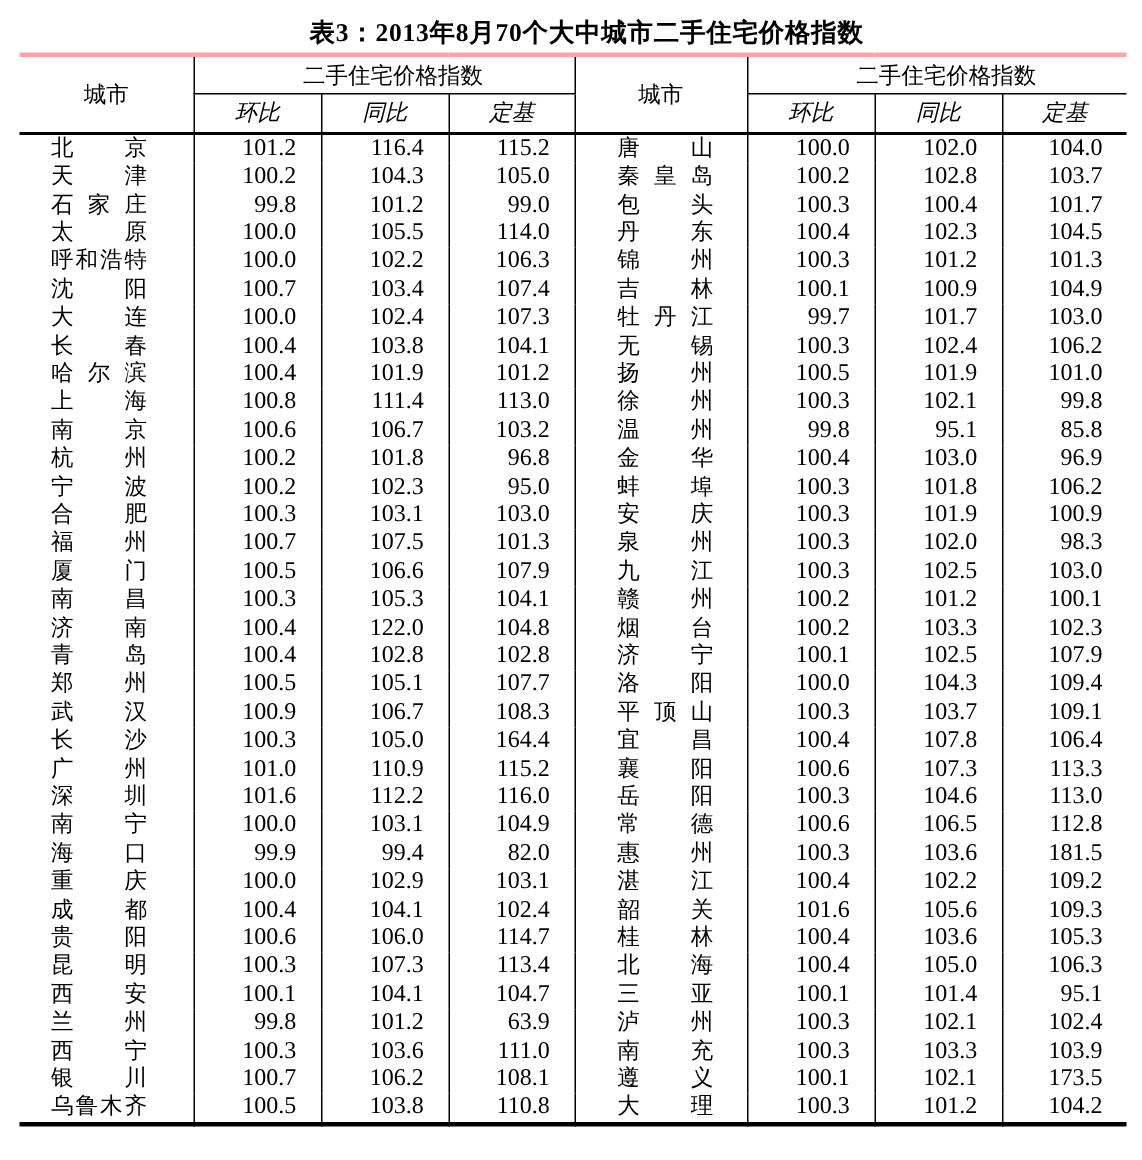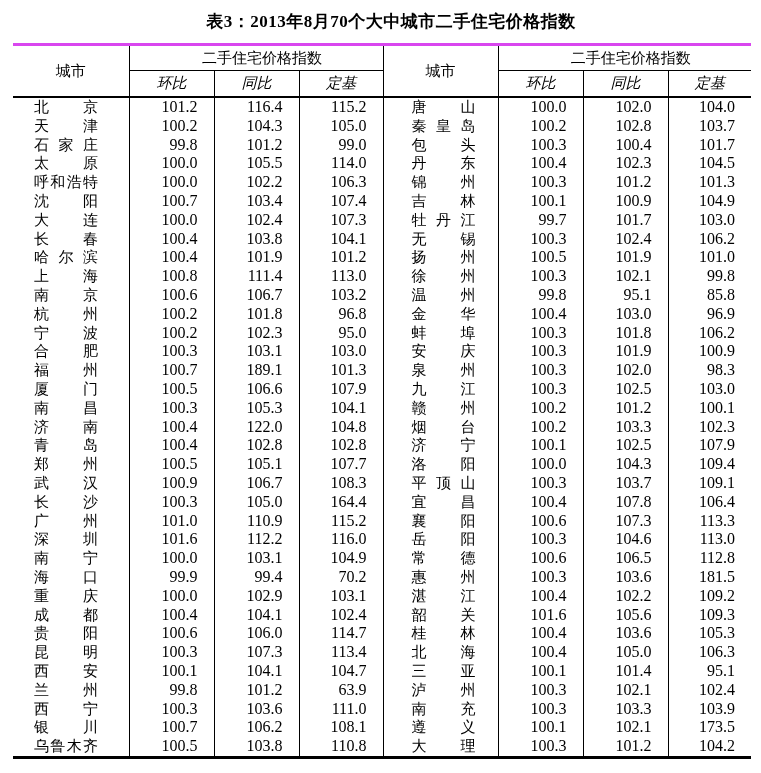--- a/index.html
+++ b/index.html
@@ -26,22 +26,21 @@
     line-height: 26px;
     letter-spacing: 0.5px;
     font-family: "Liberation Serif", "DejaVu Serif", serif;
     padding-left: 21px;
   }
   table.idx {
     table-layout: fixed;
     border-collapse: collapse;
     width: 738px;
     margin-left: 13px;
-    margin-top: 8px;
-    border-top: 3px solid #d946ef;
+    border-top: 3px solid #fca5a5;
     border-bottom: 3px solid #000;
   }
   col.c-city-l { width: 116px; }
   col.c-num    { width: 85px; }
   col.c-num-s  { width: 84px; }
   col.c-city-r { width: 115px; }
   col.c-num-e  { width: 83px; }
   th {
     font-weight: normal;
     text-align: center;
@@ -396,21 +395,21 @@
           <td class="num bl">100.9</td>
         </tr>
         <tr>
           <td class="city">
             <span class="city-name">
               <span>福</span>
               <span>州</span>
             </span>
           </td>
           <td class="num bl">100.7</td>
-          <td class="num bl">189.1</td>
+          <td class="num bl">107.5</td>
           <td class="num bl">101.3</td>
           <td class="city r-side bl">
             <span class="city-name">
               <span>泉</span>
               <span>州</span>
             </span>
           </td>
           <td class="num bl">100.3</td>
           <td class="num bl">102.0</td>
           <td class="num bl">98.3</td>
@@ -618,21 +617,21 @@
         </tr>
         <tr>
           <td class="city">
             <span class="city-name">
               <span>海</span>
               <span>口</span>
             </span>
           </td>
           <td class="num bl">99.9</td>
           <td class="num bl">99.4</td>
-          <td class="num bl">70.2</td>
+          <td class="num bl">82.0</td>
           <td class="city r-side bl">
             <span class="city-name">
               <span>惠</span>
               <span>州</span>
             </span>
           </td>
           <td class="num bl">100.3</td>
           <td class="num bl">103.6</td>
           <td class="num bl">181.5</td>
         </tr>

